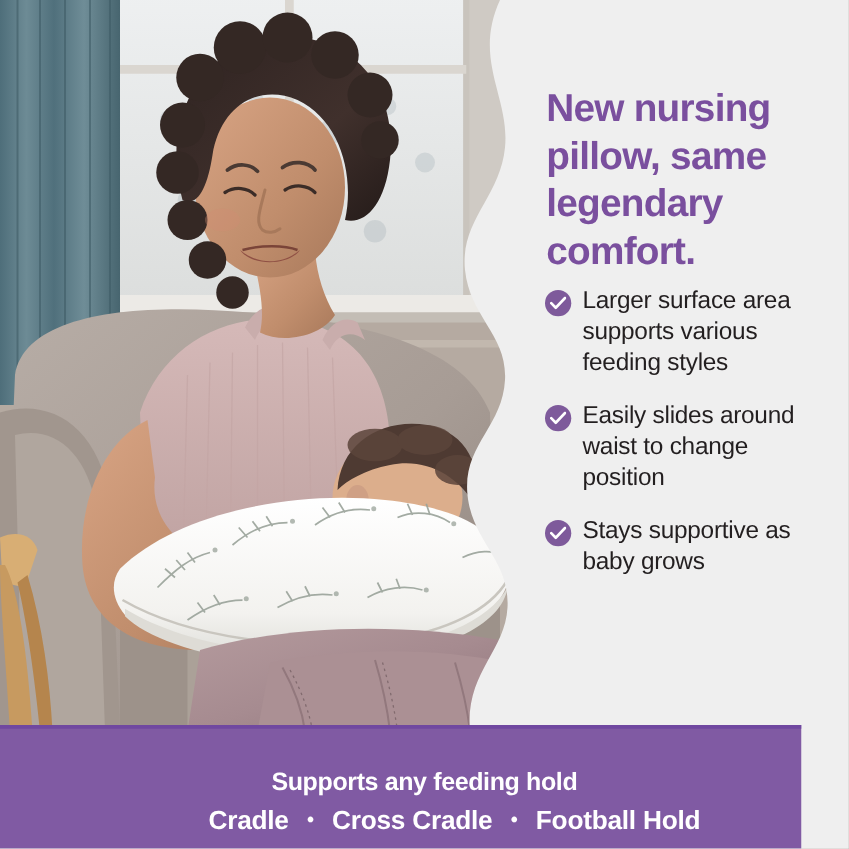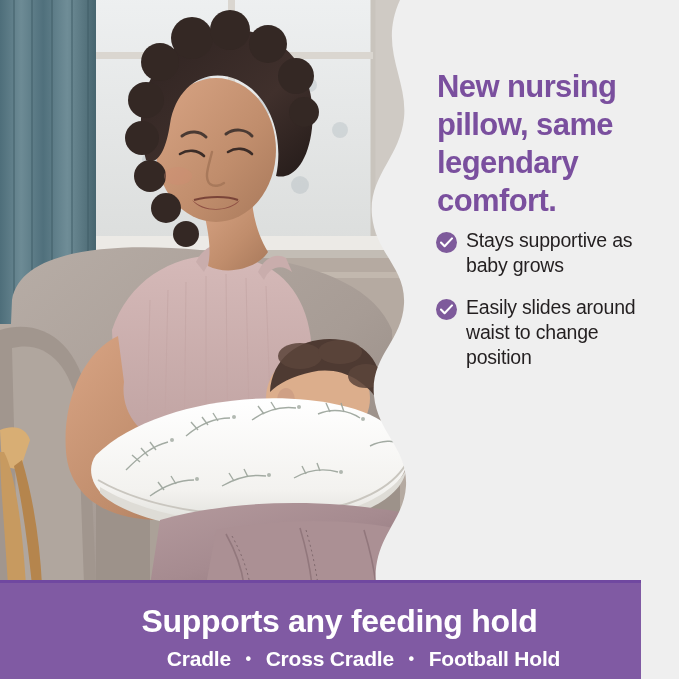--- a/index.html
+++ b/index.html
@@ -44,22 +44,22 @@
   }
 
   
   .banner{
     position:absolute;left:0;top:580px;width:679px;height:99px;
     background:#805aa3;border-top:3px solid #7048a0;
     box-sizing:border-box;
     text-align:center;
   }
   .banner-title{
-    color:#ffffff;font-size:32px;font-weight:bold;
-    letter-spacing:-0.3px;margin-top:20px;
+    color:#ffffff;font-size:20px;font-weight:bold;
+    letter-spacing:-0.3px;margin-top:32px;
   }
   .banner-sub{
     color:#ffffff;font-size:21px;font-weight:bold;
     letter-spacing:-0.2px;margin-top:7px;padding-left:48px;
   }
   .banner-sub .dot{margin:0 9px;font-size:16px;vertical-align:2px;}
 </style>
 </head>
 <body>
 
@@ -290,37 +290,45 @@
                L 319 585 L 319 0 Z" fill="#efefef"></path>
     </svg>
   </div>
 
   <div class="right">
 
     <h1 class="headline">New nursing pillow, same legendary comfort.</h1>
 
     <ul class="bullets" style="list-style:none;margin:0;padding:0;">
 
+      <li class="bullet">
+        <span class="check">
+          <svg width="13" height="11" viewBox="0 0 13 11" xmlns="http://www.w3.org/2000/svg">
+            <path d="M1 5.5 L4.6 9.2 L12 1.4" stroke="#ffffff" stroke-width="2.1" fill="none" stroke-linecap="round" stroke-linejoin="round"></path>
+          </svg>
+        </span>
+        <span class="btext">Larger surface area supports various feeding styles</span>
+      </li>
+
+      <li class="bullet">
+        <span class="check">
+          <svg width="13" height="11" viewBox="0 0 13 11" xmlns="http://www.w3.org/2000/svg">
+            <path d="M1 5.5 L4.6 9.2 L12 1.4" stroke="#ffffff" stroke-width="2.1" fill="none" stroke-linecap="round" stroke-linejoin="round"></path>
+          </svg>
+        </span>
+        <span class="btext">Easily slides around waist to change position</span>
+      </li>
 
       <li class="bullet">
         <span class="check">
           <svg width="13" height="11" viewBox="0 0 13 11" xmlns="http://www.w3.org/2000/svg">
             <path d="M1 5.5 L4.6 9.2 L12 1.4" stroke="#ffffff" stroke-width="2.1" fill="none" stroke-linecap="round" stroke-linejoin="round"></path>
           </svg>
         </span>
         <span class="btext">Stays supportive as baby grows</span>
-      </li>
-
-      <li class="bullet">
-        <span class="check">
-          <svg width="13" height="11" viewBox="0 0 13 11" xmlns="http://www.w3.org/2000/svg">
-            <path d="M1 5.5 L4.6 9.2 L12 1.4" stroke="#ffffff" stroke-width="2.1" fill="none" stroke-linecap="round" stroke-linejoin="round"></path>
-          </svg>
-        </span>
-        <span class="btext">Easily slides around waist to change position</span>
       </li>
     </ul>
   </div>
 
   <div class="banner">
     <div class="banner-title">Supports any feeding hold</div>
     <div class="banner-sub">
       <span>Cradle</span>
       <span class="dot">•</span>
       <span>Cross Cradle</span>

